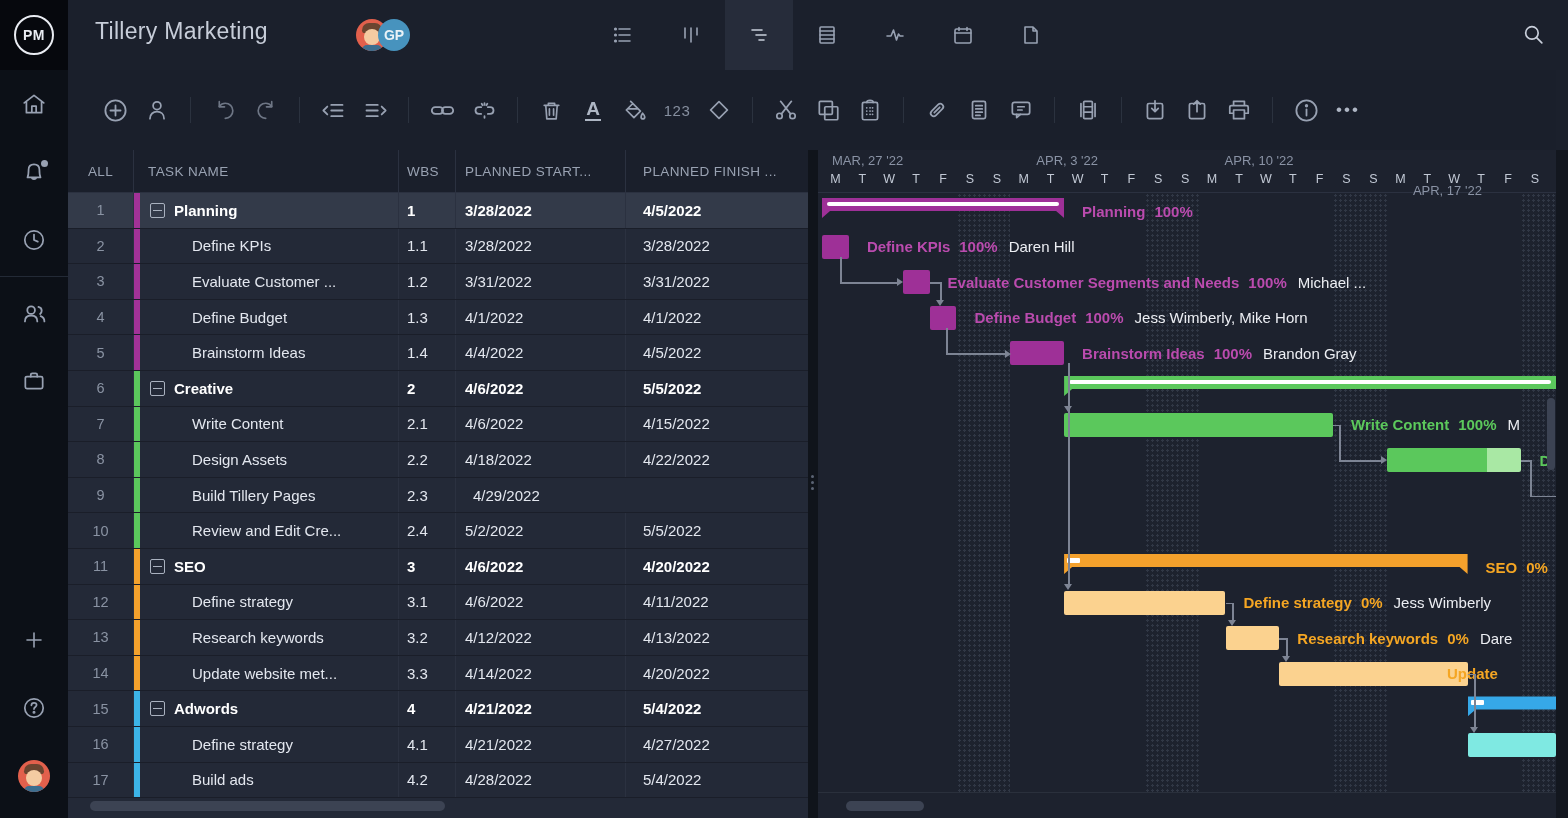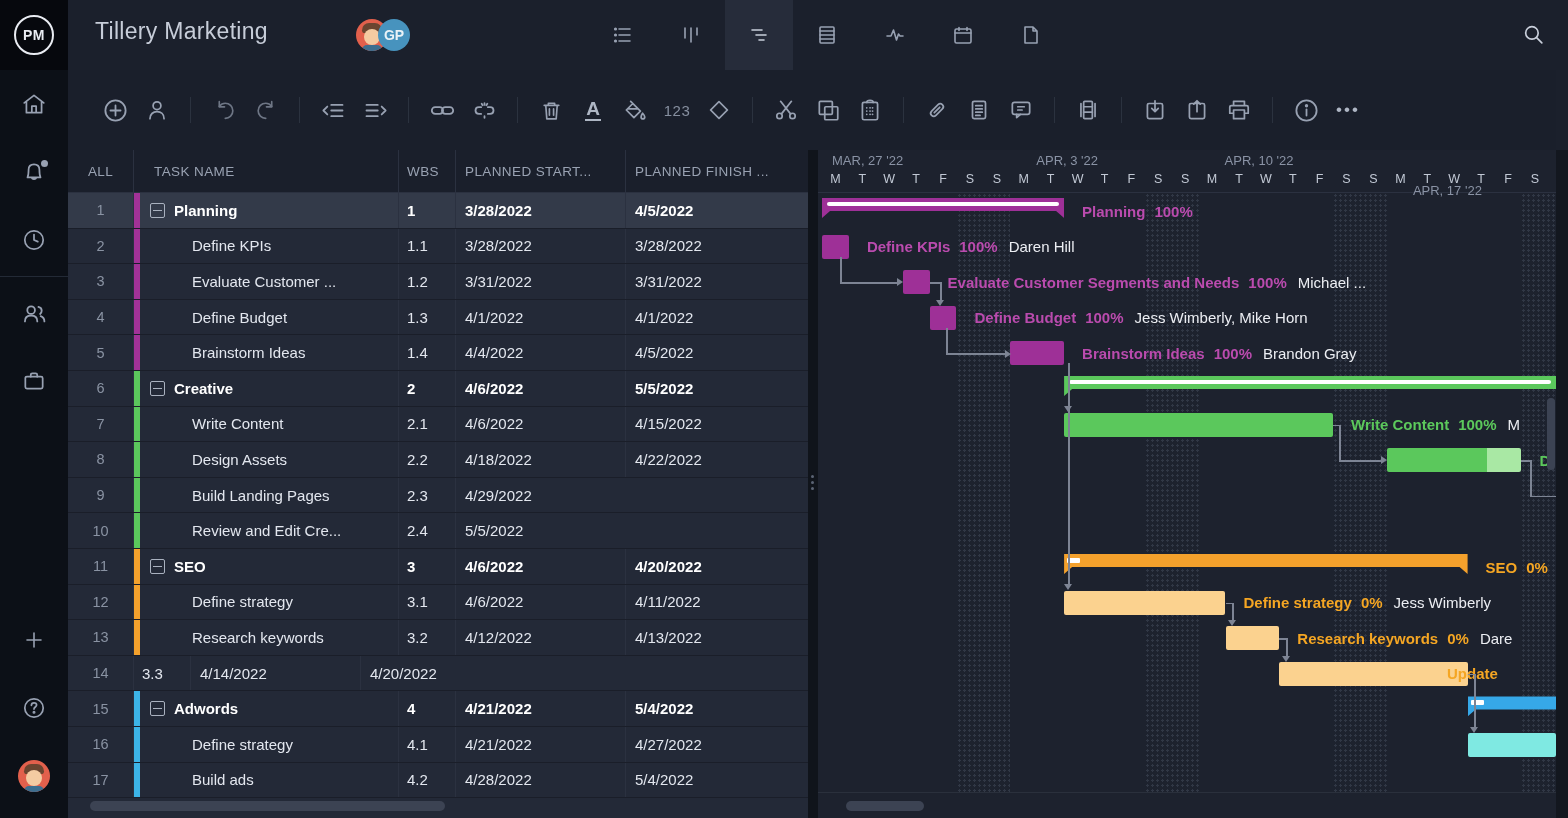--- a/index.html
+++ b/index.html
@@ -42,24 +42,24 @@
   .tool-div { width:1px; height:26px; background:#2B323F; margin:0 12px;}
   .t123 { color:#868F9F; font-size:15px; letter-spacing:.5px;}
   .tA { color:#AEB6C4; font-size:19px; font-weight:bold; border-bottom:2px solid #AEB6C4; line-height:20px; padding:0 1px;}
   .tdots { color:#AEB6C4; font-size:17px; letter-spacing:2px; }
 
   
   .table-wrap { position:absolute; left:68px; top:150px; width:740px; height:668px; background:#232937; overflow:hidden;}
   .thead { display:flex; height:43px; background:#1A1F2B; color:#99A2B2; font-size:13.5px; letter-spacing:.4px;
     align-items:center; border-bottom:1px solid #2B3140;}
   .col-num { width:65px; flex:none; text-align:center;}
-  .col-name { width:265px; flex:none; padding-left:20px; border-left:1px solid #2B3140; align-self:stretch; display:flex; align-items:center;}
+  .col-name { width:265px; flex:none; padding-left:14px; border-left:1px solid #2B3140; align-self:stretch; display:flex; align-items:center;}
   .col-wbs { width:57px; flex:none; padding-left:8px; border-left:1px solid #2B3140; align-self:stretch; display:flex; align-items:center;}
   .col-start { width:170px; flex:none; padding-left:9px; border-left:1px solid #2B3140; align-self:stretch; display:flex; align-items:center;}
-  .col-finish { width:183px; flex:none; padding-left:9px; border-left:1px solid #2B3140; align-self:stretch; display:flex; align-items:center;}
+  .col-finish { width:183px; flex:none; padding-left:17px; border-left:1px solid #2B3140; align-self:stretch; display:flex; align-items:center;}
   .trow { display:flex; height:35.6px; background:#232937; border-bottom:1px solid #1A1E29; color:#E3E7EF; font-size:15px; cursor:pointer;}
   .trow.selected { background:#333A49; }
   .trow .col-num { color:#8A93A3; display:flex; align-items:center; justify-content:center; font-size:14.5px;}
   .trow .col-name { position:relative; padding-left:14px;}
   .strip { position:absolute; left:0; top:0; width:6px; height:100%; }
   .name-inner { display:flex; align-items:center; overflow:hidden; white-space:nowrap; width:100%;}
   .trow.group .name-inner { font-weight:bold; color:#FFFFFF;}
   .trow.group .col-wbs,.trow.group .col-start,.trow.group .col-finish { font-weight:bold; color:#FFFFFF;}
   .indent { padding-left:44px;}
   .collapse { width:15px; height:15px; border:1.4px solid #A9B1BF; border-radius:2px; margin:0 9px 0 2px;
@@ -480,35 +480,36 @@
           </div>
           <div class="col-wbs">2.2</div>
           <div class="col-start">4/18/2022</div>
           <div class="col-finish">4/22/2022</div>
         </div>
         <div class="trow">
           <div class="col-num">9</div>
           <div class="col-name">
             <span class="strip" style="background:#5BC85C"></span>
             <span class="name-inner indent">
-              <span>Build Landing Pages</span>
+              <span>Build Tillery Pages</span>
             </span>
           </div>
           <div class="col-wbs">2.3</div>
           <div class="col-finish">4/29/2022</div>
         </div>
         <div class="trow">
           <div class="col-num">10</div>
           <div class="col-name">
             <span class="strip" style="background:#5BC85C"></span>
             <span class="name-inner indent">
               <span>Review and Edit Cre...</span>
             </span>
           </div>
           <div class="col-wbs">2.4</div>
+          <div class="col-start">5/2/2022</div>
           <div class="col-finish">5/5/2022</div>
         </div>
         <div class="trow group">
           <div class="col-num">11</div>
           <div class="col-name">
             <span class="strip" style="background:#F4A12C"></span>
             <span class="name-inner ">
               <span class="collapse"></span>
               <span>SEO</span>
             </span>
@@ -536,20 +537,26 @@
             <span class="name-inner indent">
               <span>Research keywords</span>
             </span>
           </div>
           <div class="col-wbs">3.2</div>
           <div class="col-start">4/12/2022</div>
           <div class="col-finish">4/13/2022</div>
         </div>
         <div class="trow">
           <div class="col-num">14</div>
+          <div class="col-name">
+            <span class="strip" style="background:#F4A12C"></span>
+            <span class="name-inner indent">
+              <span>Update website met...</span>
+            </span>
+          </div>
           <div class="col-wbs">3.3</div>
           <div class="col-start">4/14/2022</div>
           <div class="col-finish">4/20/2022</div>
         </div>
         <div class="trow group">
           <div class="col-num">15</div>
           <div class="col-name">
             <span class="strip" style="background:#3CB4E7"></span>
             <span class="name-inner ">
               <span class="collapse"></span>

